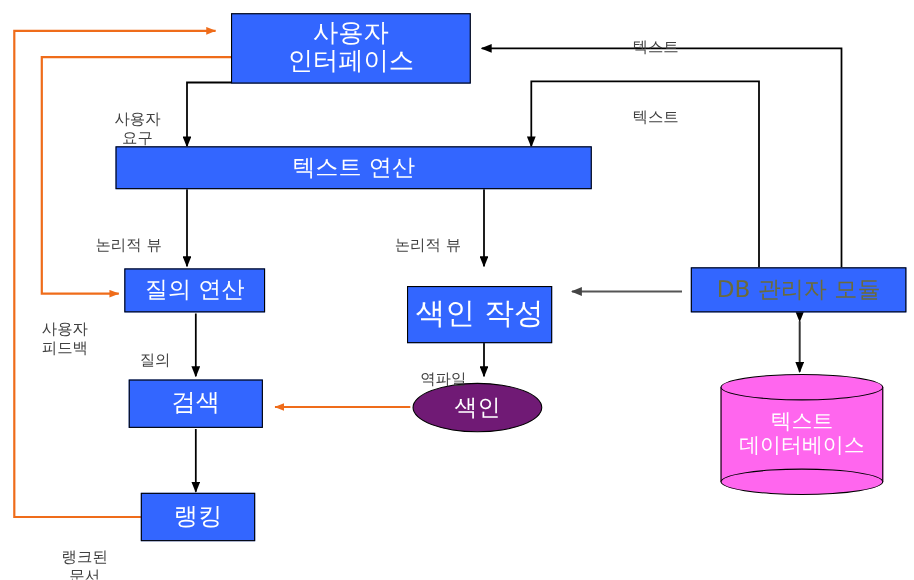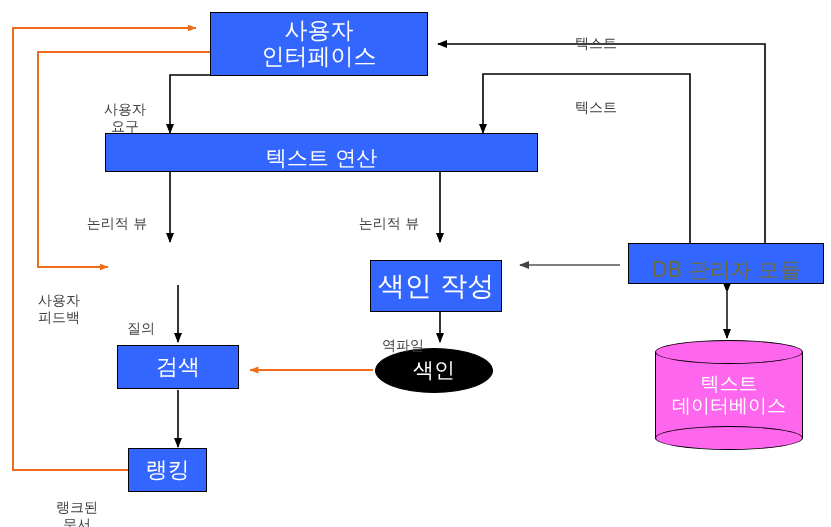--- a/index.html
+++ b/index.html
@@ -27,31 +27,31 @@
     justify-content:center;
     text-align:center;
     line-height:1.12;
     white-space:pre-line;
   }
   .box{
     background:#3366ff;
     border:1px solid #000000;
     color:#ffffff;
   }
-  .box.dim{ color:#6b6b3a;align-items:flex-end; }
+  .box.dim{ color:#6b6b3a; }
   .label{
     position:absolute;
     color:#404040;
     font-size:14px;
     line-height:1.2;
     white-space:pre-line;
     text-align:center;
   }
   .ellipse{
-    background:#000000;
+    background:#701a75;
     border:1px solid #000000;
     border-radius:50%;
     color:#ffffff;
   }
   .cyl{
     position:absolute;
   }
   .cyl .body{
     position:absolute;
     left:0; top:12px;
@@ -161,42 +161,45 @@
     <g>
       <path d="M727,292 L727,338" stroke="#333333" stroke-width="1.8" fill="none" marker-start="url(#ah-black)" marker-end="url(#ah-black)"></path>
     </g>
   </svg>
 
   <div class="node box" style="left:210px; top:12px; width:218px; height:64px; font-size:23px;">
     <span>사용자
 인터페이스</span>
   </div>
 
-  <div class="node box" style="left:105px; top:133px; width:433px; height:39px; font-size:21px;align-items:flex-end;">
+  <div class="node box" style="left:105px; top:133px; width:433px; height:39px; font-size:21px;">
     <span>텍스트 연산</span>
   </div>
 
+  <div class="node box" style="left:113px; top:244px; width:128px; height:40px; font-size:21px;">
+    <span>질의 연산</span>
+  </div>
 
   <div class="node box" style="left:370px; top:260px; width:132px; height:52px; font-size:27px;">
     <span>색인 작성</span>
   </div>
 
   <div class="node box dim" style="left:628px; top:243px; width:196px; height:41px; font-size:21px;">
     <span>DB 관리자 모듈</span>
   </div>
 
   <div class="node box" style="left:117px; top:345px; width:122px; height:44px; font-size:22px;">
     <span>검색</span>
   </div>
 
   <div class="node ellipse" style="left:375px; top:348px; width:118px; height:45px; font-size:21px;">
     <span>색인</span>
   </div>
 
-  <div class="node box" style="left:128px; top:448px; width:79px; height:44px; font-size:22px;">
+  <div class="node box" style="left:128px; top:448px; width:104px; height:44px; font-size:22px;">
     <span>랭킹</span>
   </div>
 
   <div class="cyl" style="left:655px; top:340px; width:148px; height:110px;">
     <div class="body"></div>
     <div class="bottom"></div>
     <div class="top"></div>
     <div class="cyl-text">텍스트
 데이터베이스</div>
   </div>

